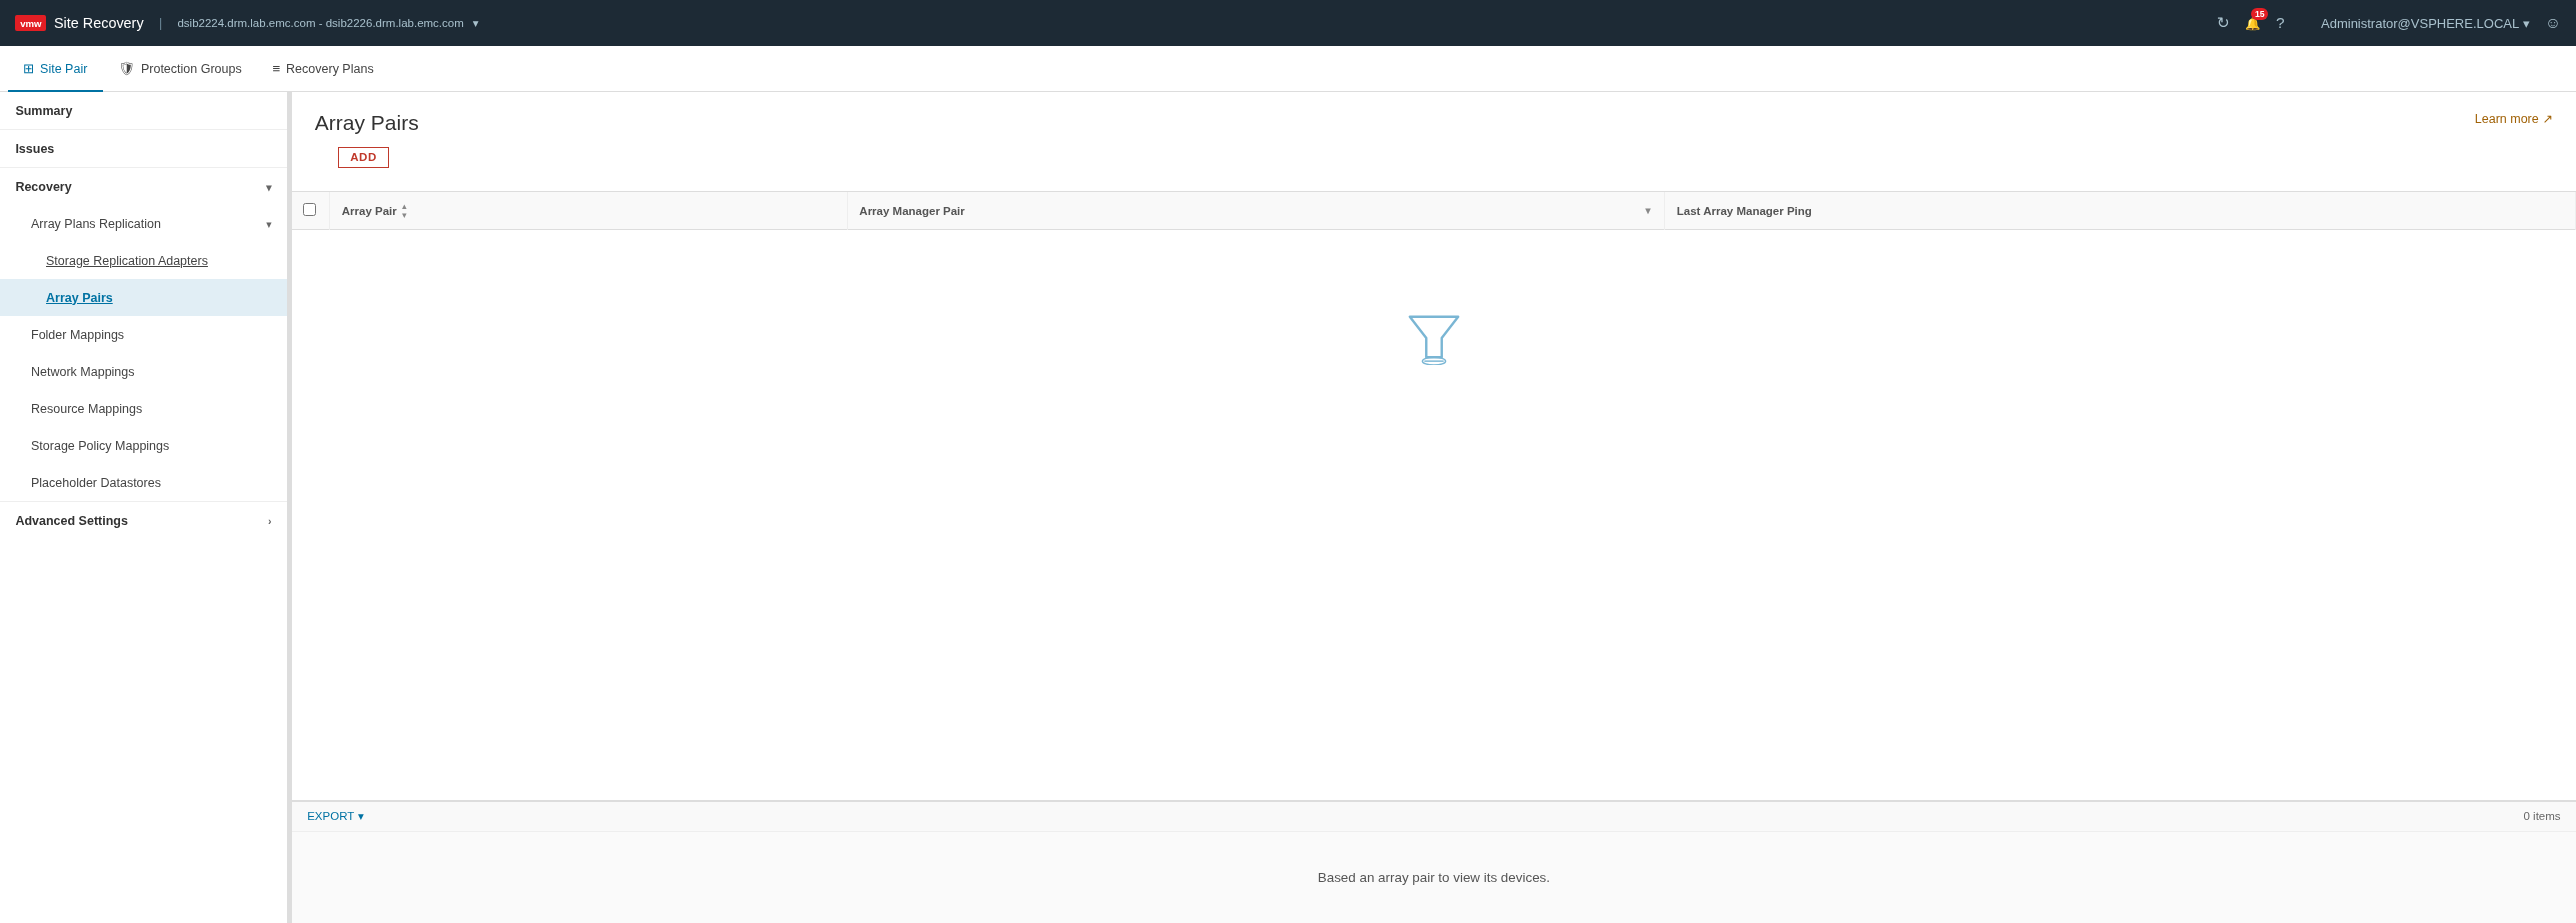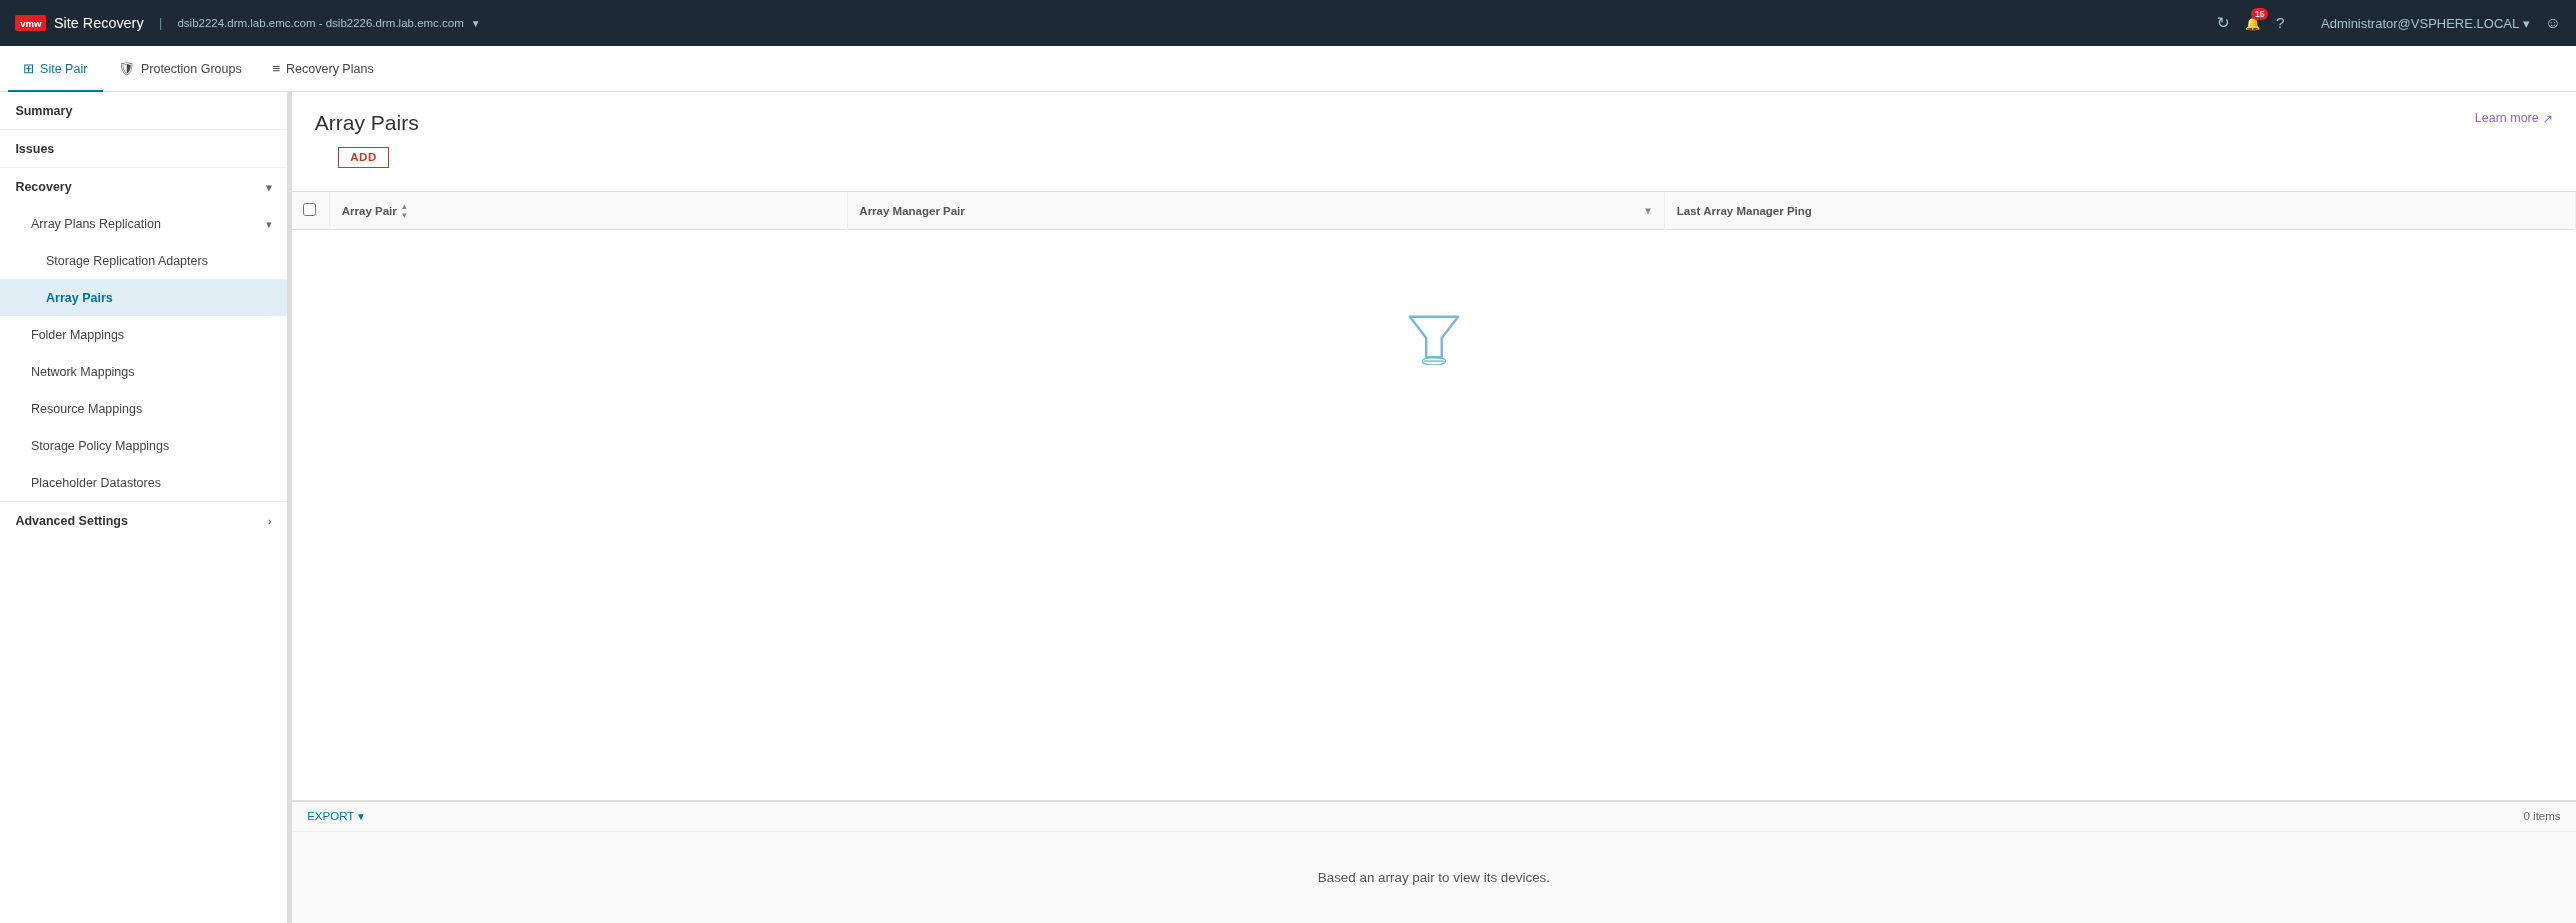--- a/index.html
+++ b/index.html
@@ -143,20 +143,21 @@
     }
     .sidebar-item.top-level {
       font-weight: 600;
       color: #333;
     }
     .sidebar-item.sub-item {
       padding-left: 31px;
     }
     .sidebar-item.sub-sub-item {
       padding-left: 46px;
+      text-decoration: underline;
     }
     .chevron {
       font-size: 10.6px;
       color: #666;
     }
     .sidebar-divider {
       height: 1px;
       background: #eee;
       margin: 0;
     }
@@ -179,25 +180,25 @@
       display: flex;
       align-items: flex-start;
       justify-content: space-between;
     }
     .content-title {
       font-size: 21px;
       font-weight: 300;
       color: #333;
     }
     .learn-more-link {
-      color: #8b5cf6;
+      color: #a16207;
       font-size: 12.5px;
       cursor: pointer;
       display: flex;
-      align-items: flex-start;
+      align-items: center;
       gap: 3.8px;
     }
     .add-btn {
       margin: 0 23px 11.5px;
       display: inline-block;
       border: 1px solid #c0392b;
       color: #c0392b;
       background: white;
       padding: 3.8px 11.5px;
       font-size: 11.5px;

